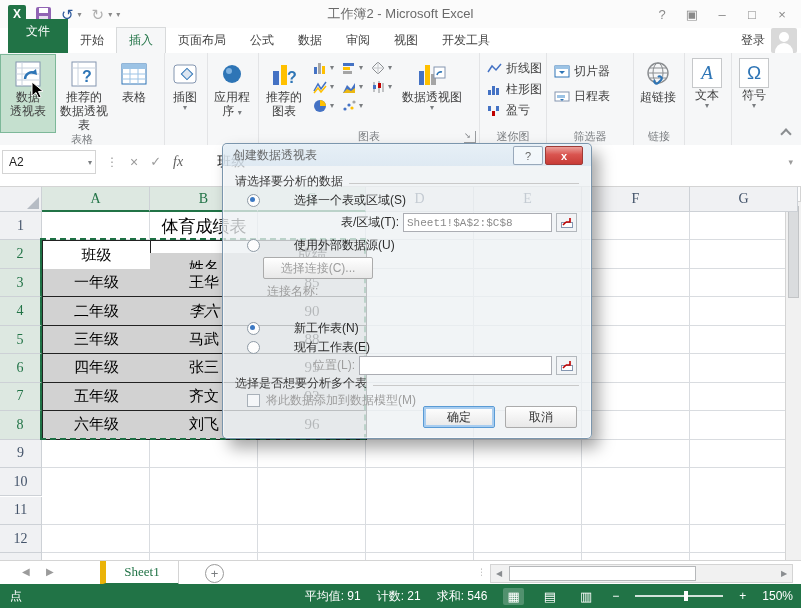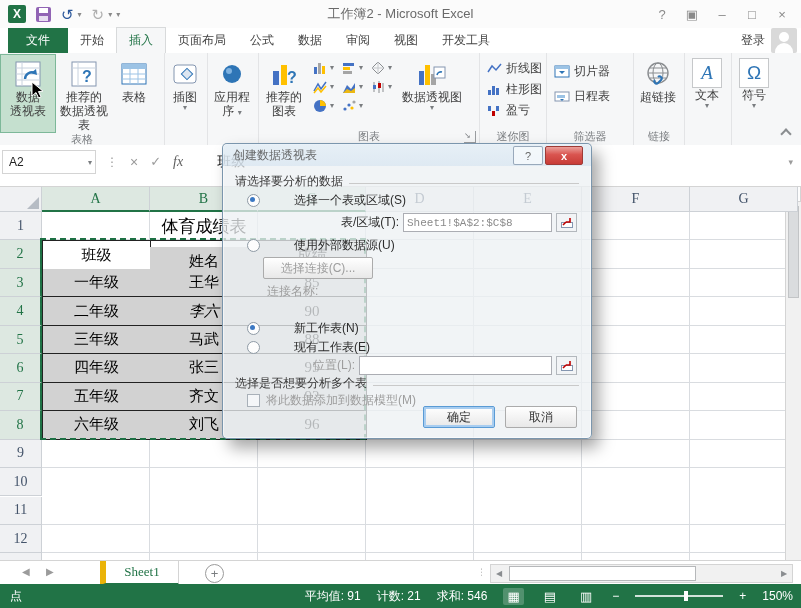--- a/index.html
+++ b/index.html
@@ -17,21 +17,21 @@
   .floppy:after{content:"";position:absolute;left:3px;bottom:1px;width:9px;height:5px;background:#e7def0;}
   .qbtn{color:#2b579a;font-size:15px;line-height:1;}
   .qbtn.gray{color:#b0b0b0;}
   .qdd{color:#8a8a8a;font-size:8px;margin-left:-6px;}
   #win-title{position:absolute;left:0;right:0;text-align:center;color:#6a6a6a;font-size:13px;pointer-events:none;}
   .winctl{position:absolute;right:6px;top:0;height:28px;display:flex;align-items:center;gap:4px;}
   .winctl span{width:26px;height:20px;display:flex;align-items:center;justify-content:center;
     color:#8a8a8a;font-size:13px;}
   
   #tabrow{position:absolute;left:0;top:28px;width:801px;height:25px;background:#fff;display:flex;align-items:flex-end;}
-  .filetab{background:#217346;color:#fff;padding:4px 18px 5px;margin-left:8px;height:16px;}
+  .filetab{background:#217346;color:#fff;padding:4px 18px 14px;margin-left:8px;height:16px;}
   .rtab{padding:4px 12px 5px;color:#444;height:16px;}
   .rtab.active{background:#f6f7f8;color:#217346;border:1px solid #d8dadb;border-bottom:none;}
   #signin{position:absolute;right:36px;top:32px;color:#444;}
   #avatar{position:absolute;right:4px;top:28px;width:26px;height:25px;background:#d9d9d9;border-radius:2px;}
   #avatar:before{content:"";position:absolute;left:8px;top:4px;width:10px;height:10px;border-radius:50%;background:#fff;}
   #avatar:after{content:"";position:absolute;left:4px;top:15px;width:18px;height:10px;border-radius:9px 9px 0 0;background:#fff;}
   
   #ribbon{position:absolute;left:0;top:53px;width:801px;height:92px;background:#f6f7f8;
     border-bottom:1px solid #d4d4d4;display:flex;}
   .rgroup{display:flex;flex-direction:column;border-right:1px solid #e3e4e6;padding:2px 1px 0;position:relative;}
@@ -461,21 +461,21 @@
   <div id="formula-content">班级</div>
   <span id="fb-chev">▾</span>
 </div>
 
 <div id="sheet">
   <div id="corner"></div>
   <div id="cells">
       <div class="cellabs" id="sheet-title-cell" style="left: 0px; top: 0px; width: 324px; height: 28.45px; font-size: 17px;">体育成绩表</div>
       <div style="position: absolute; left: 0px; top: 28.45px; width: 324px; height: 199.15px; border-left: 1px solid rgb(34, 34, 34); border-top: 1px solid rgb(34, 34, 34); box-sizing: border-box;">
         <div class="cellabs tcell active" style="left: 0px; top: 0px; width: 108px; height: 28.45px;">班级</div>
-        <div class="cellabs tcell" style="left: 107px; top: 6px; width: 109px; height: 28.45px;">姓名</div>
+        <div class="cellabs tcell" style="left: 107px; top: 12px; width: 109px; height: 28.45px;">姓名</div>
         <div class="cellabs tcell" style="left: 215px; top: 0px; width: 109px; height: 28.45px;">成绩</div>
         <div class="cellabs tcell" style="left: 0px; top: 27.45px; width: 108px; height: 28.45px;">一年级</div>
         <div class="cellabs tcell" style="left: 107px; top: 27.45px; width: 109px; height: 28.45px;">王华</div>
         <div class="cellabs tcell" style="left: 215px; top: 27.45px; width: 109px; height: 28.45px;">85</div>
         <div class="cellabs tcell" style="left: 0px; top: 55.9px; width: 108px; height: 28.45px;">二年级</div>
         <div class="cellabs tcell" style="left: 107px; top: 55.9px; width: 109px; height: 28.45px; font-style: italic;">李六</div>
         <div class="cellabs tcell" style="left: 215px; top: 55.9px; width: 109px; height: 28.45px;">90</div>
         <div class="cellabs tcell" style="left: 0px; top: 84.35px; width: 108px; height: 28.45px;">三年级</div>
         <div class="cellabs tcell" style="left: 107px; top: 84.35px; width: 109px; height: 28.45px;">马武</div>
         <div class="cellabs tcell" style="left: 215px; top: 84.35px; width: 109px; height: 28.45px;">88</div>

